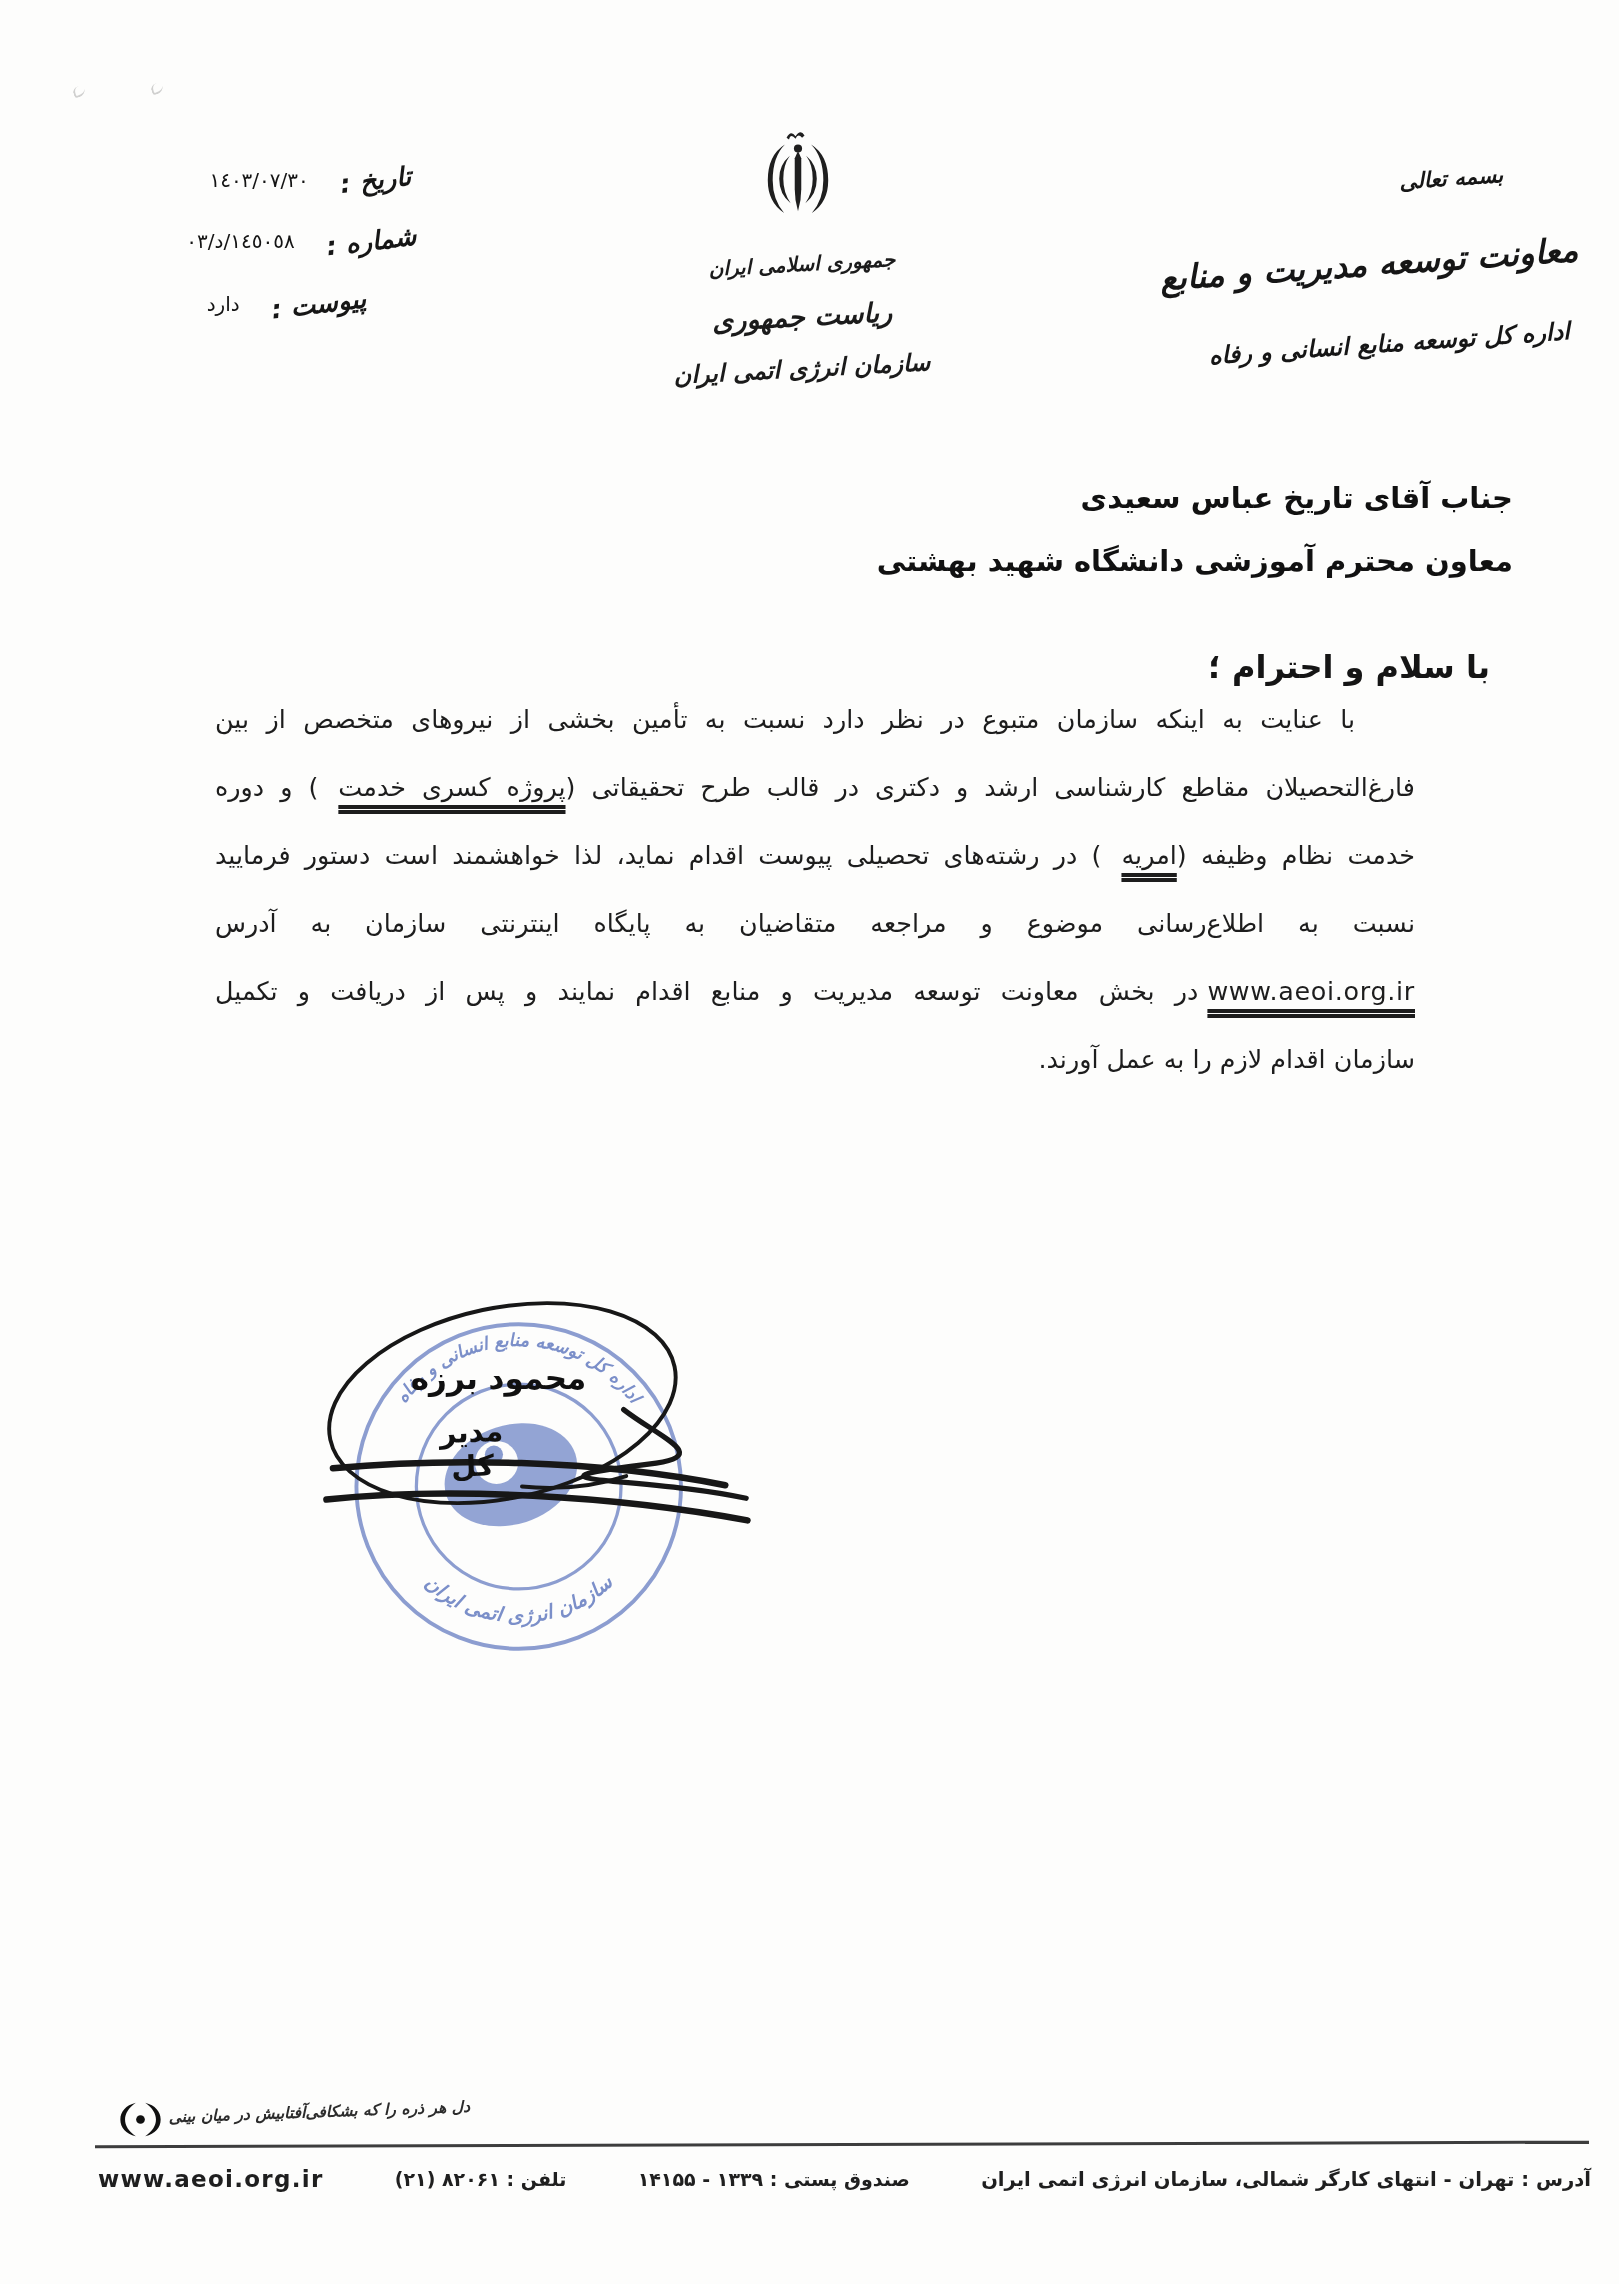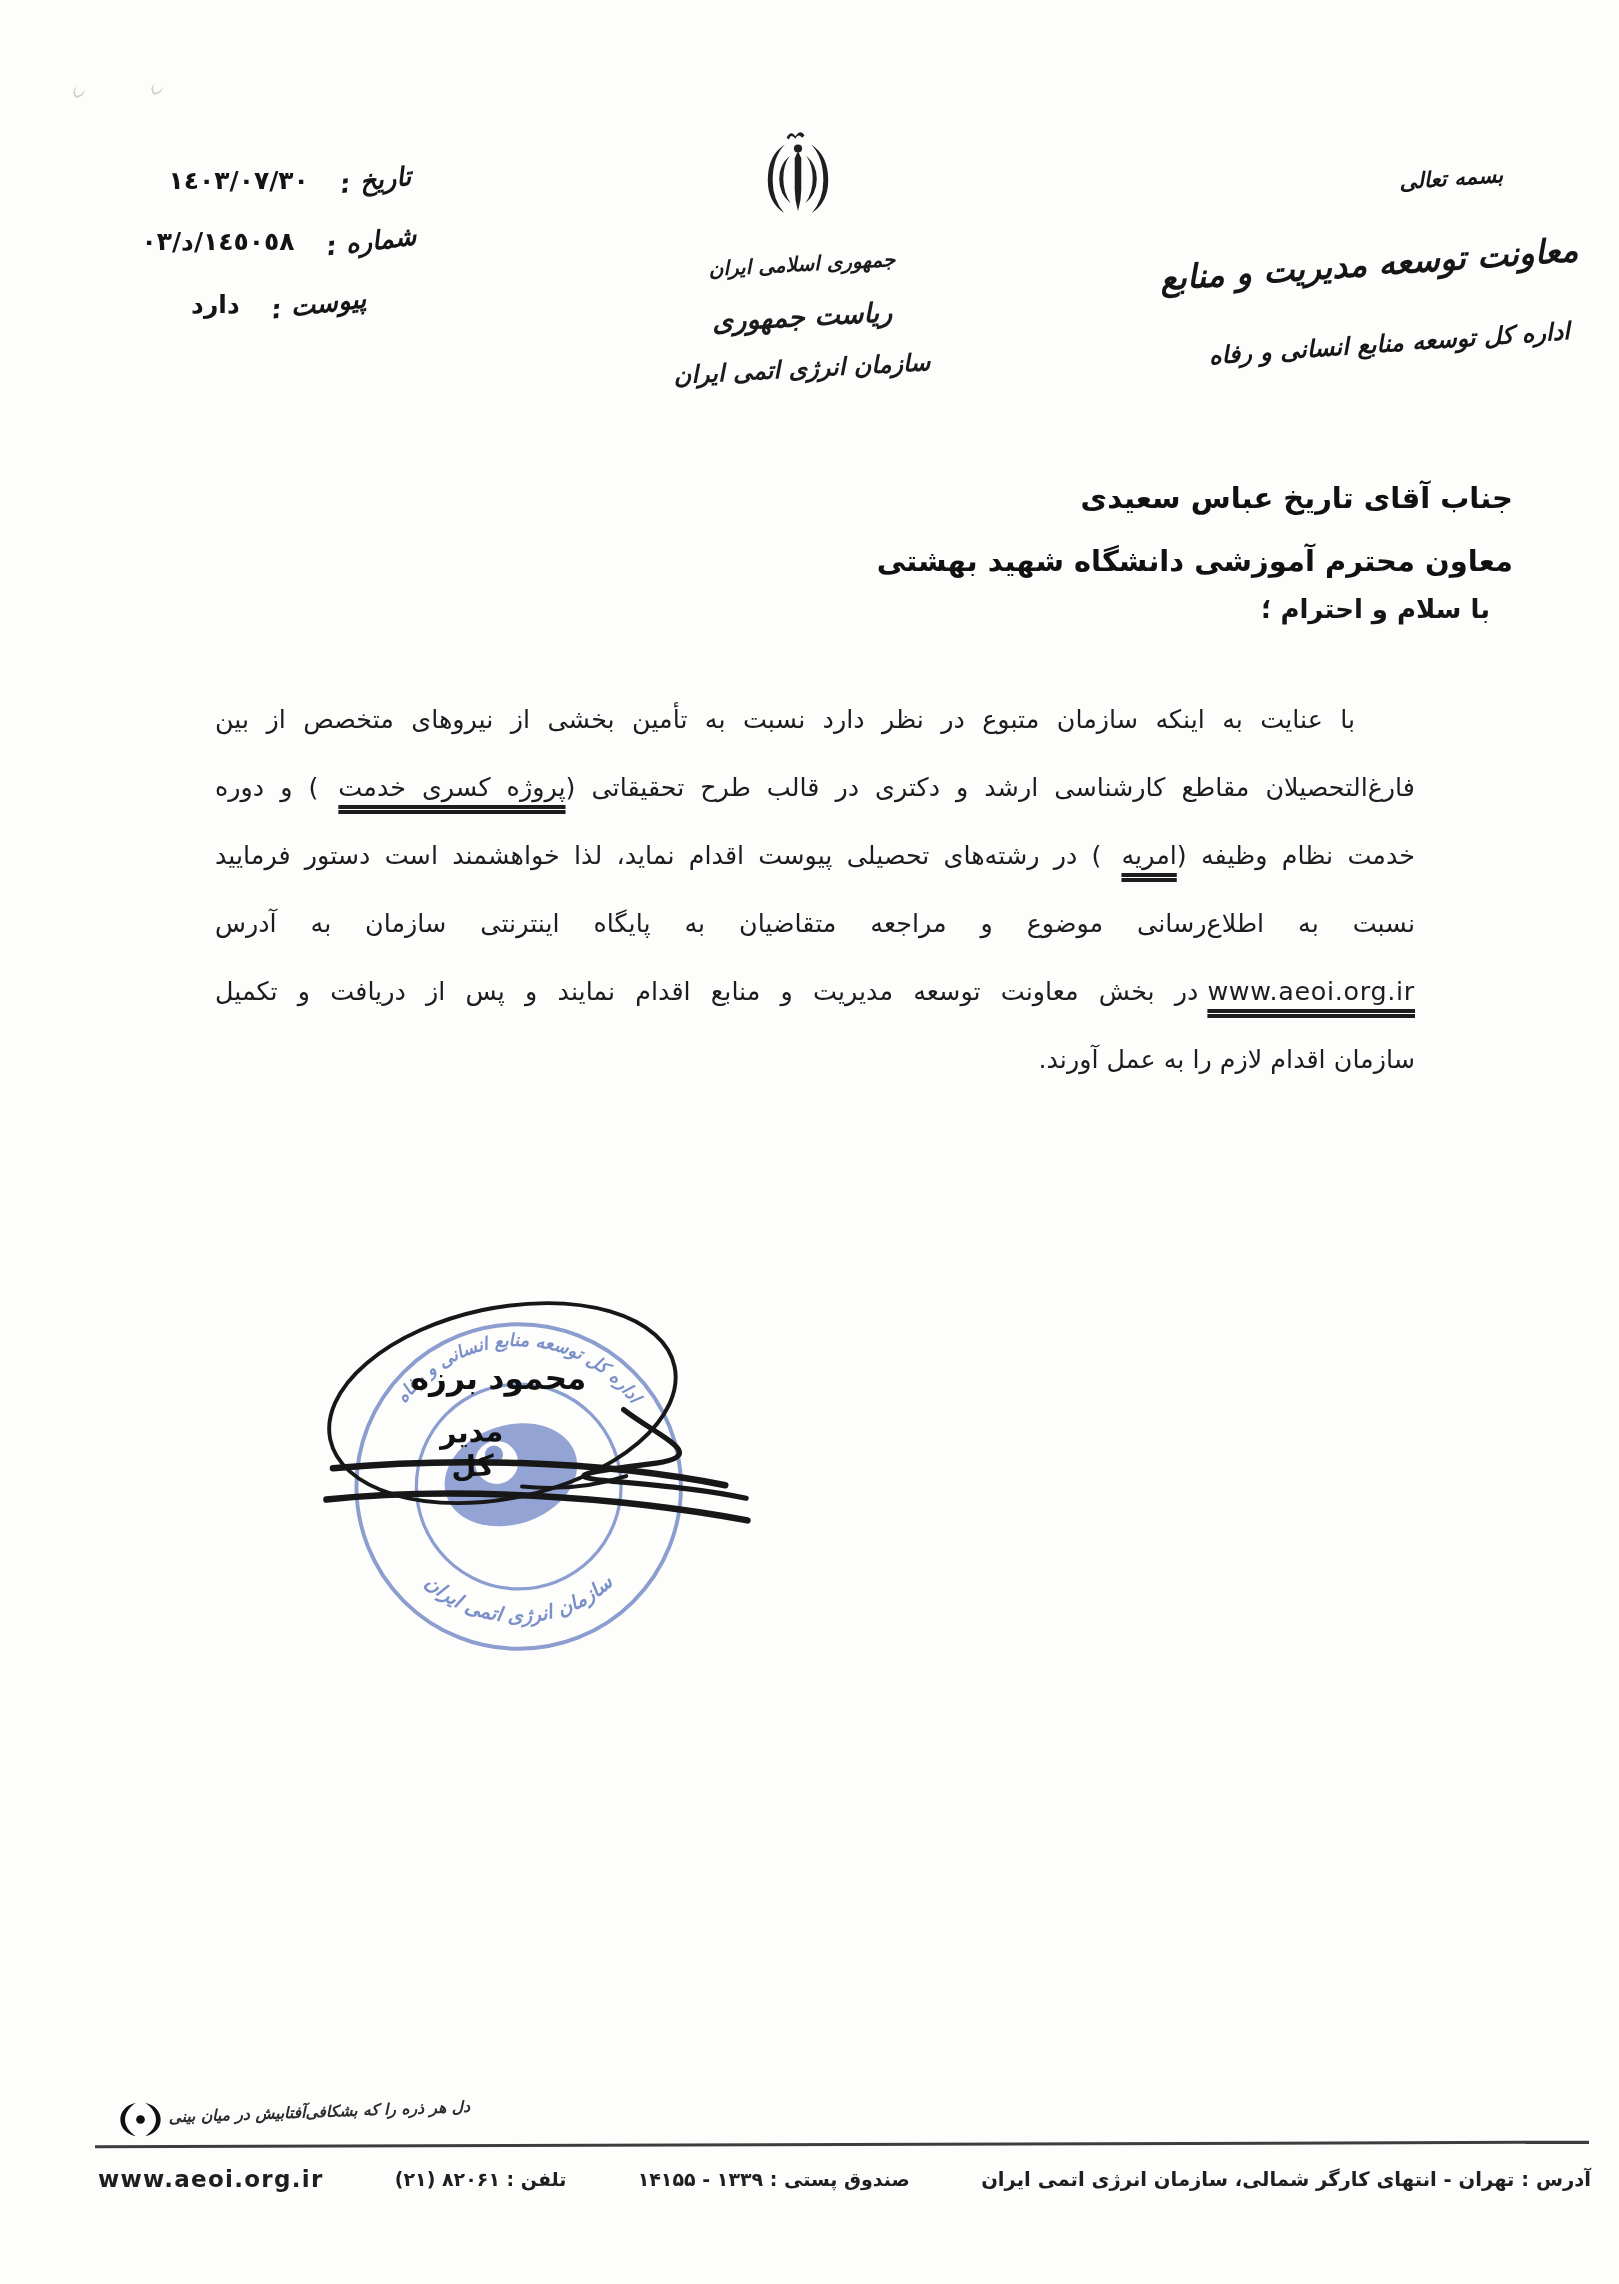--- a/index.html
+++ b/index.html
@@ -2,34 +2,34 @@
 <html lang="fa" style="font-size:10.4px"><head>
 <meta charset="utf-8">
 <style>
   html,body{margin:0;padding:0;background:#e8e8e8;}
   .page{position:relative;width:1620px;height:2284px;background:#fdfdfc;overflow:hidden;
         font-family:"DejaVu Sans",sans-serif;color:#1c1c1c;}
   
   .meta-row{position:absolute;display:flex;direction:rtl;align-items:center;gap:31px;height:50px;}
   .meta-label{font-style:italic;font-weight:bold;font-size:26px;color:#161616;
               transform:rotate(-7deg);white-space:nowrap;}
-  .meta-val{font-weight:bold;font-size:25px;color:#141414;white-space:nowrap;}
+  .meta-val{font-weight:normal;font-size:20px;color:#141414;white-space:nowrap;}
   .iso{unicode-bidi:isolate;}
   
   .emblem{position:absolute;left:749px;top:124px;width:98px;height:111px;}
   .org-line{position:absolute;left:613px;width:378px;text-align:center;direction:rtl;
             font-style:italic;font-weight:bold;color:#1b1b1b;transform:rotate(-3deg);white-space:nowrap;}
   
   .cal{position:absolute;direction:rtl;font-style:italic;font-weight:bold;color:#161616;
        transform:rotate(-4deg);transform-origin:100% 50%;white-space:nowrap;}
   
   .recipient{position:absolute;right:107px;top:467px;direction:rtl;text-align:right;
              font-weight:bold;font-size:29px;color:#111;line-height:63px;}
-  .salutation{position:absolute;right:130px;top:594px;direction:rtl;font-weight:bold;
-              font-size:26px;color:#151515;}
+  .salutation{position:absolute;right:130px;top:648px;direction:rtl;font-weight:bold;
+              font-size:32px;color:#151515;}
   
   .body-text{position:absolute;left:215px;top:685px;width:1200px;direction:rtl;
              font-size:25.4px;color:#1d1d1d;}
   .bl{height:68px;line-height:68px;text-align:justify;text-align-last:justify;}
   .bl.last{text-align-last:right;}
   .bl.indent{padding-right:60px;}
   .ul{text-decoration-line:underline;text-decoration-style:double;text-decoration-thickness:3.9px;
       text-underline-offset:8.5px;margin-left:20px;}
   .url{letter-spacing:0.7px;margin-left:9px;}
   

